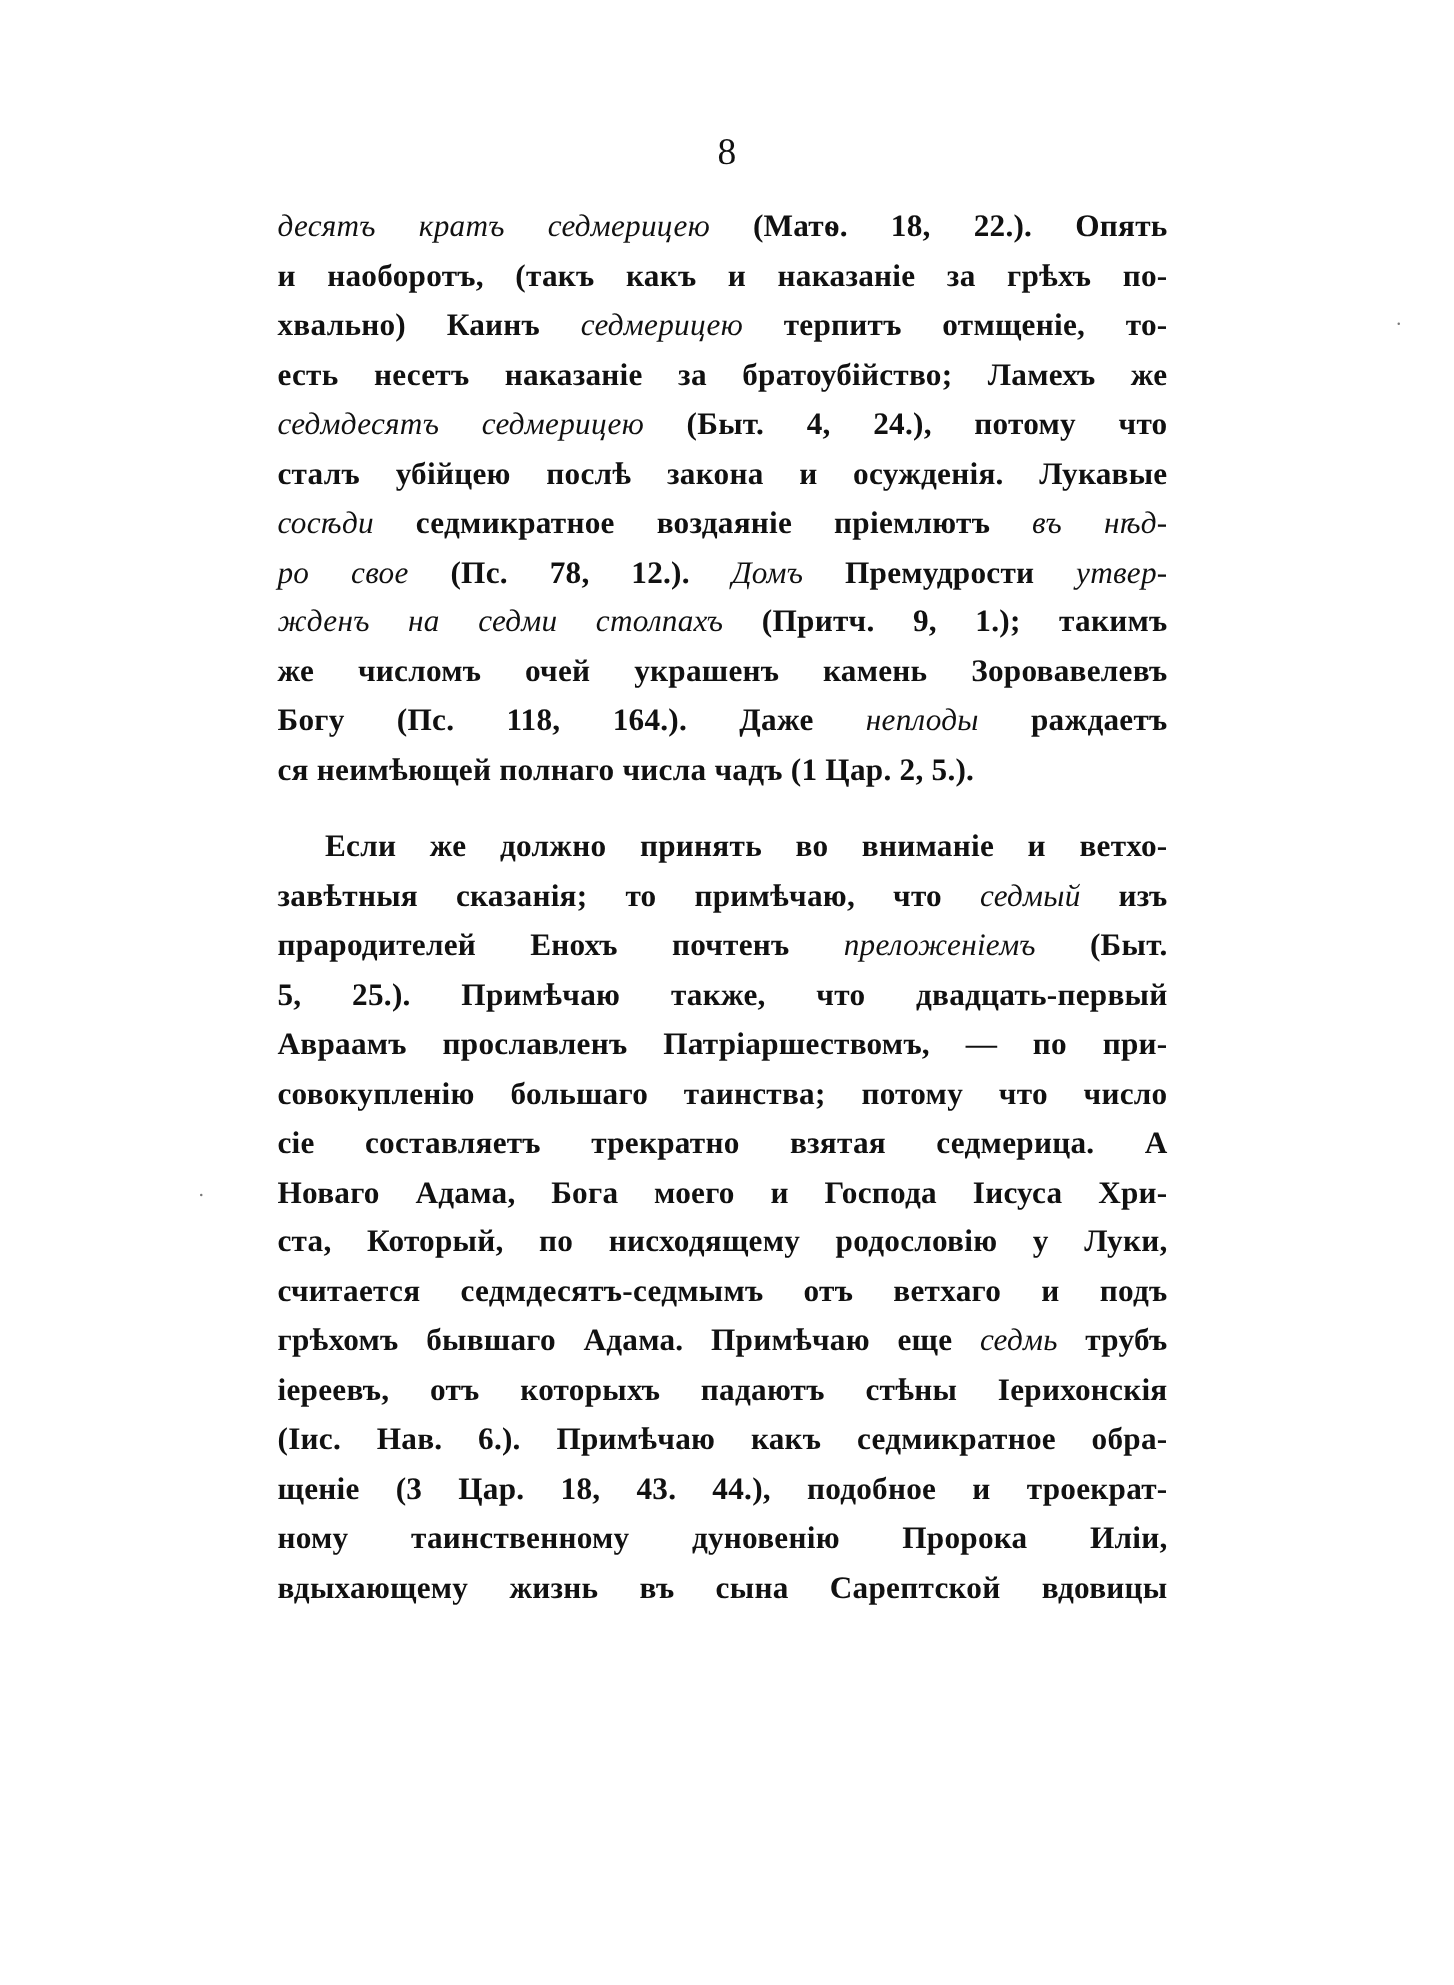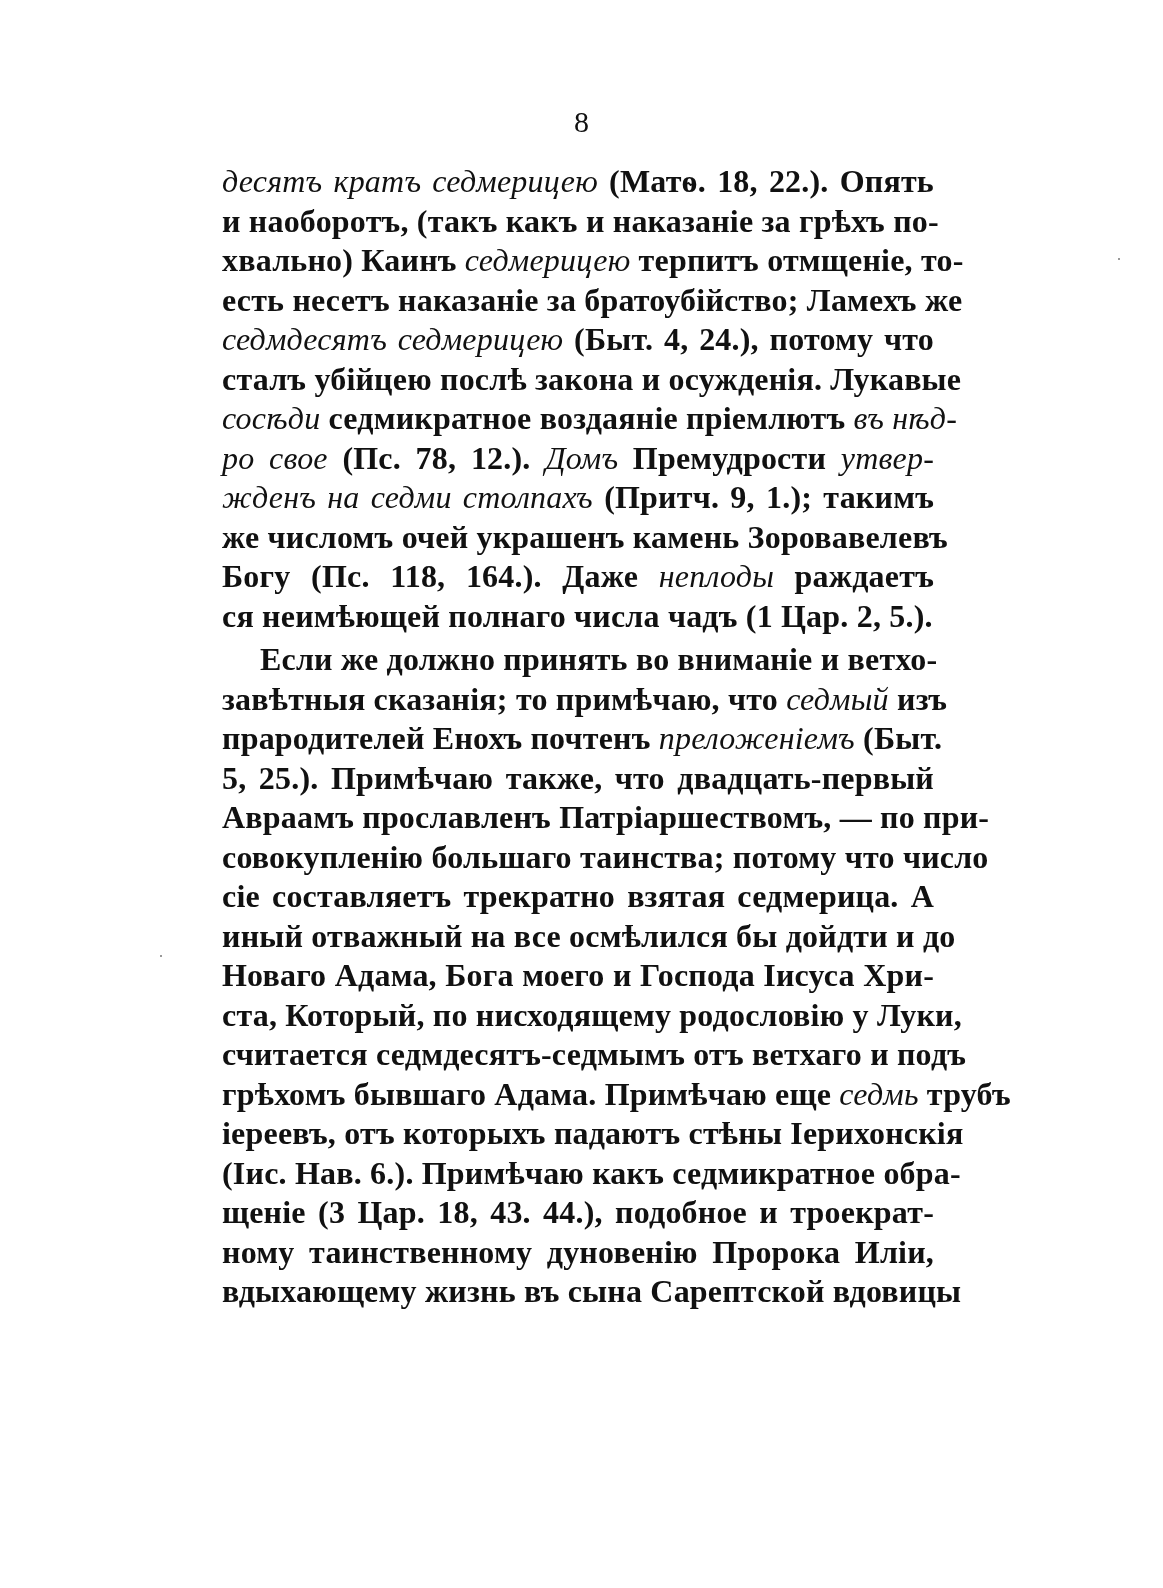--- a/index.html
+++ b/index.html
@@ -10,27 +10,27 @@
     font-family: "Liberation Serif", "DejaVu Serif", serif;
   }
   .page-number {
     position: absolute; left: 0; width: 1163px; top: 104px;
     text-align: center; font-size: 30px; line-height: 36px;
   }
   .text-block {
     position: absolute; left: 222px; top: 162px; width: 712px;
   }
   .line {
-    height: 39.5px; line-height: 39.5px; font-size: 32px;
+    height: 39.5px; line-height: 39.5px; font-size: 25px;
     white-space: nowrap; text-align: justify; text-align-last: justify;
     font-weight: bold; letter-spacing: 0.2px;
   }
   .line.last { text-align-last: left; }
   .line.indent { padding-left: 38px; }
-  .line.para-gap { margin-top: 4px; }
+  .line.para-gap { margin-top: 22px; }
   .line i { font-weight: normal; font-style: italic; }
   .margin-dot {
     position: absolute; width: 2px; height: 2px; background: #777; border-radius: 1px;
   }
 </style>
 </head>
 <body>
 
 <div class="page">
   <div class="page-number">8</div>
@@ -47,21 +47,20 @@
       <div class="line"><span>же числомъ очей украшенъ камень Зоровавелевъ</span></div>
       <div class="line"><span>Богу (Пс. 118, 164.). Даже </span><i>неплоды</i><span> раждаетъ</span></div>
       <div class="line last"><span>ся неимѣющей полнаго числа чадъ (1 Цар. 2, 5.).</span></div>
       <div class="line indent para-gap"><span>Если же должно принять во вниманiе и ветхо-</span></div>
       <div class="line"><span>завѣтныя сказанiя; то примѣчаю, что </span><i>седмый</i><span> изъ</span></div>
       <div class="line"><span>прародителей Енохъ почтенъ </span><i>преложенiемъ</i><span> (Быт.</span></div>
       <div class="line"><span>5, 25.). Примѣчаю также, что двадцать-первый</span></div>
       <div class="line"><span>Авраамъ прославленъ Патрiаршествомъ, — по при-</span></div>
       <div class="line"><span>совокупленiю большаго таинства; потому что число</span></div>
       <div class="line"><span>сiе составляетъ трекратно взятая седмерица. А</span></div>
-      <div class="line"><span>иный отважный на все осмѣлился бы дойдти и до</span></div>
       <div class="line"><span>Новаго Адама, Бога моего и Господа Iисуса Хри-</span></div>
       <div class="line"><span>ста, Который, по нисходящему родословiю у Луки,</span></div>
       <div class="line"><span>считается седмдесятъ-седмымъ отъ ветхаго и подъ</span></div>
       <div class="line"><span>грѣхомъ бывшаго Адама. Примѣчаю еще </span><i>седмь</i><span> трубъ</span></div>
       <div class="line"><span>iереевъ, отъ которыхъ падаютъ стѣны Iерихонскiя</span></div>
       <div class="line"><span>(Iис. Нав. 6.). Примѣчаю какъ седмикратное обра-</span></div>
       <div class="line"><span>щенiе (3 Цар. 18, 43. 44.), подобное и троекрат-</span></div>
       <div class="line"><span>ному таинственному дуновенiю Пророка Илiи,</span></div>
       <div class="line"><span>вдыхающему жизнь въ сына Сарептской вдовицы</span></div>
     </div>

